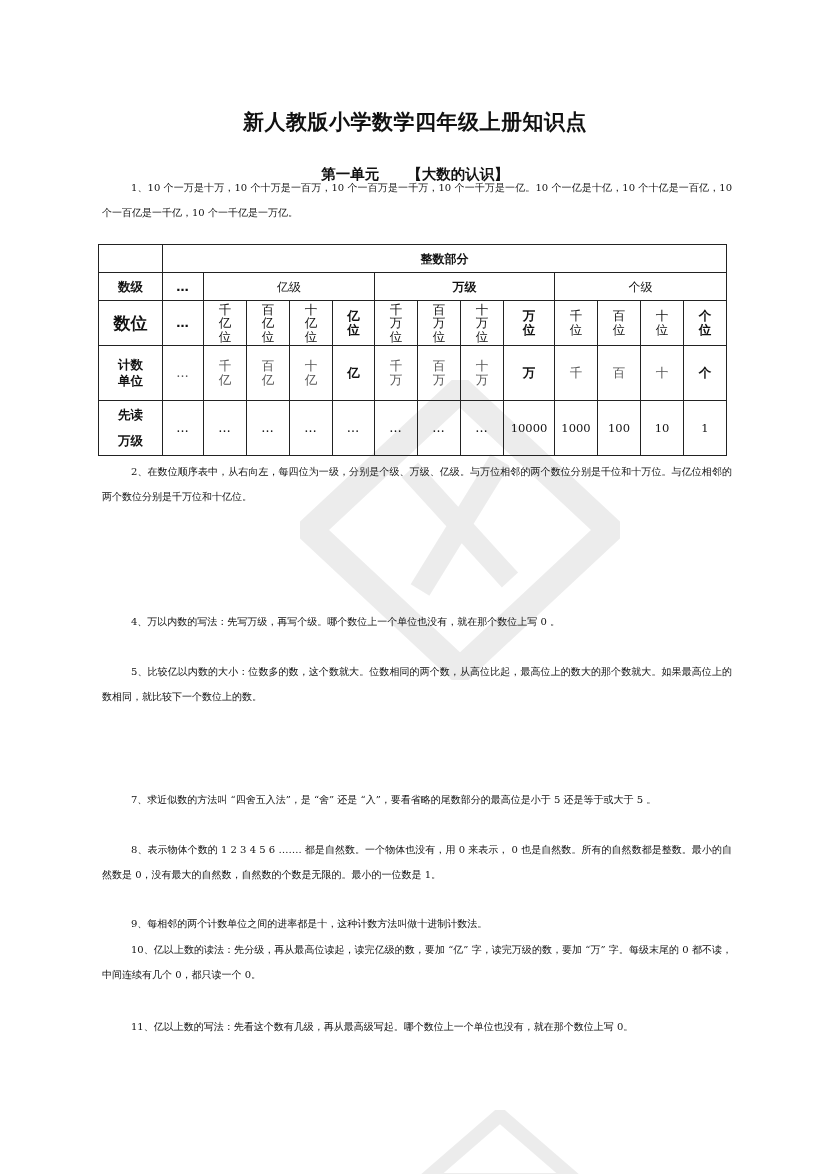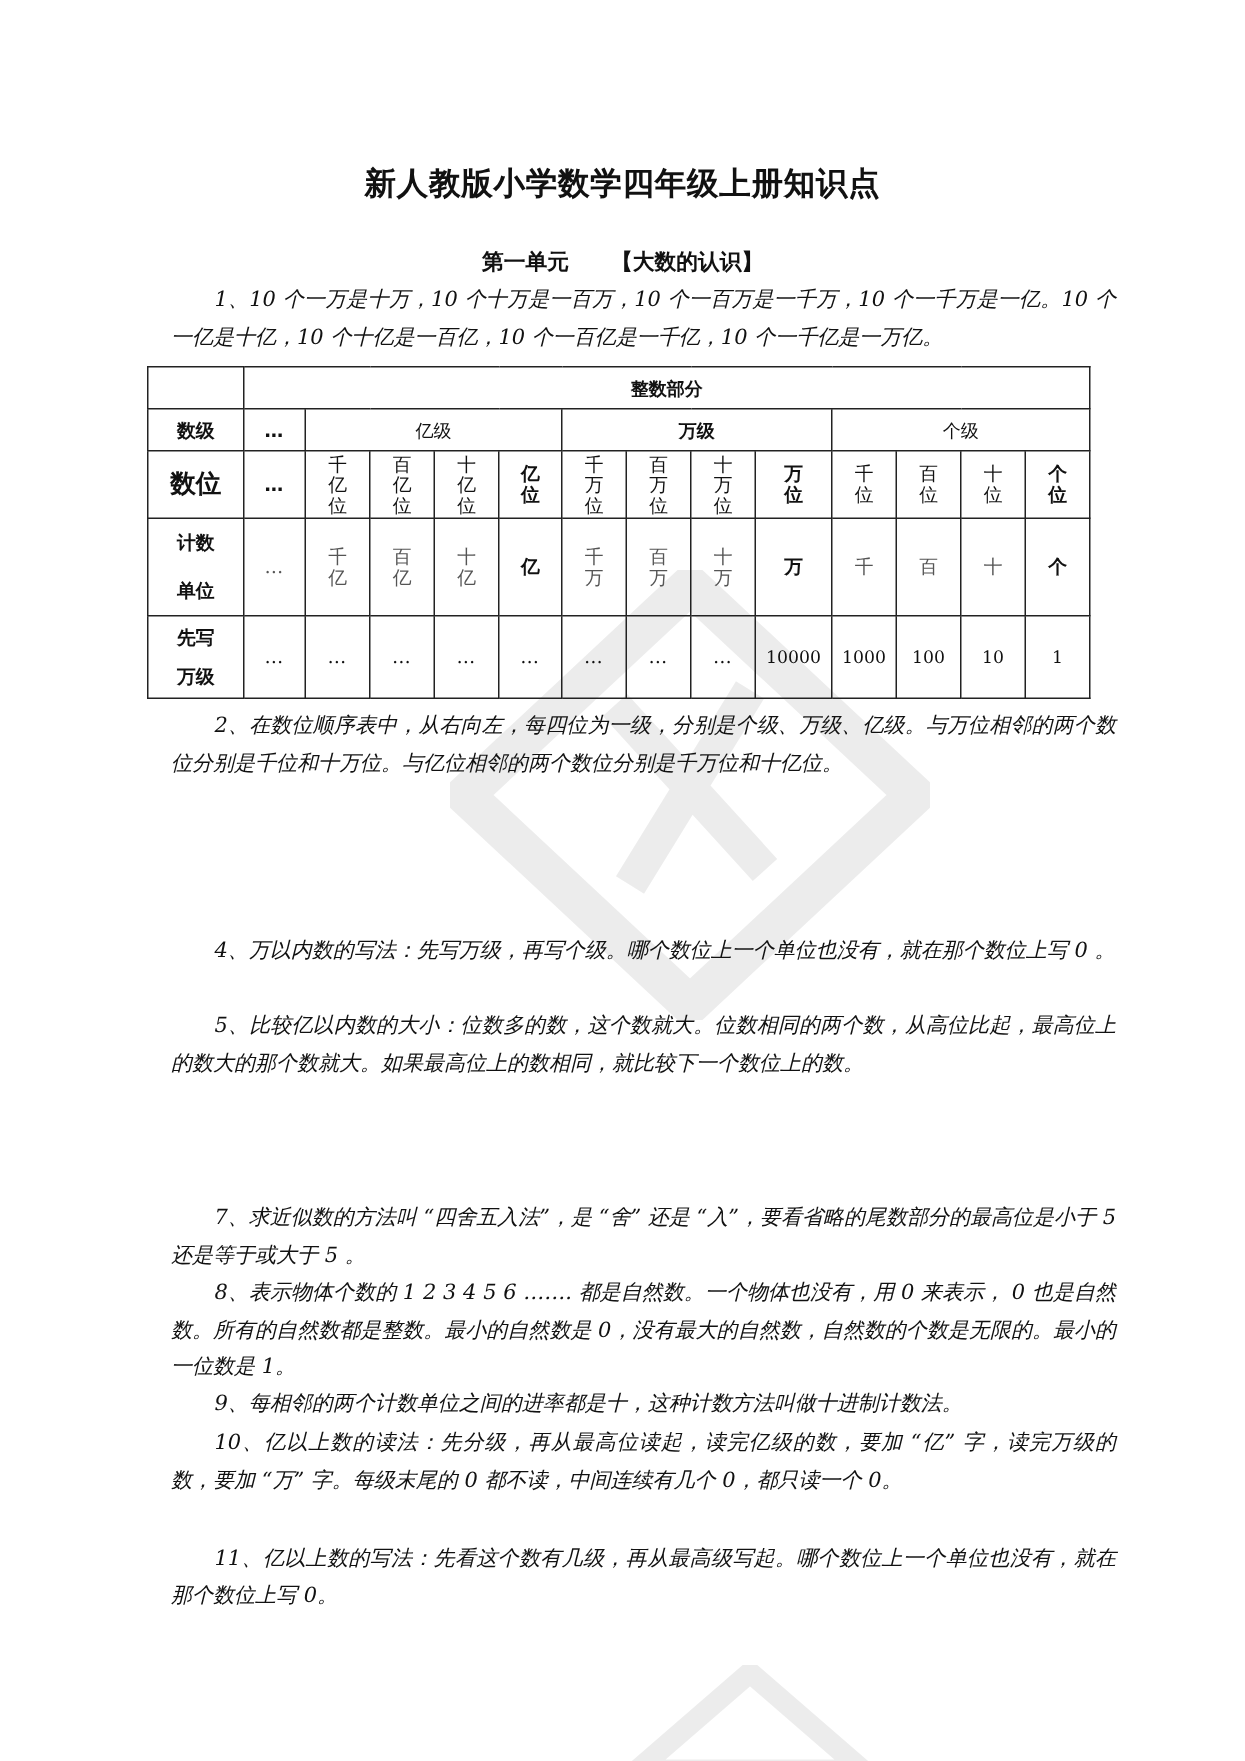--- a/index.html
+++ b/index.html
@@ -6,22 +6,22 @@
   body { width: 830px; height: 1174px; position: relative; overflow: hidden;
          font-family: "DejaVu Serif", "Liberation Serif", serif; color: #111; }
   .page { position: absolute; left: 0; top: 0; width: 830px; height: 1174px; }
   .title { position: absolute; left: 0; width: 830px; top: 108px; text-align: center;
            font-family: "DejaVu Sans", "Liberation Sans", sans-serif; font-weight: bold;
            font-size: 21px; letter-spacing: 0.5px; }
   .subtitle { position: absolute; left: 0; width: 830px; top: 148px; text-align: center;
               font-family: "DejaVu Sans", "Liberation Sans", sans-serif; font-weight: bold;
               font-size: 14.5px; margin-top: 17px; }
   .subtitle .gap { display: inline-block; width: 28px; }
-  .para { position: absolute; left: 98px; width: 630px; font-size: 14px; line-height: 24.5px;
-          text-indent: 29px; text-align: justify; margin: 16px; font-style: italic; }
+  .para { position: absolute; left: 98px; width: 630px; font-size: 10px; line-height: 24.5px;
+          text-indent: 29px; text-align: justify; margin: 4px; }
   table.places { position: absolute; left: 98px; top: 244px; border-collapse: collapse;
                  width: 629px; table-layout: fixed; }
   table.places td { border: 1.6px solid #222; text-align: center; vertical-align: middle;
                     font-size: 12.5px; padding: 0; line-height: 14px; }
   .lbl { font-family: "DejaVu Sans", "Liberation Sans", sans-serif; font-weight: bold; font-size: 11px; }
   .lbl-tall { line-height: 25px; }
   .bold { font-family: "DejaVu Sans", "Liberation Sans", sans-serif; font-weight: bold; }
   .gray { color: #555; }
   .vert { display: inline-block; width: 14px; line-height: 13.5px; word-break: break-all; white-space: normal; }
   .dots { letter-spacing: 1px; font-size: 11px; }
@@ -87,37 +87,37 @@
       <td><span class="vert">千万位</span></td>
       <td><span class="vert">百万位</span></td>
       <td><span class="vert">十万位</span></td>
       <td class="bold"><span class="vert">万位</span></td>
       <td><span class="vert">千位</span></td>
       <td><span class="vert">百位</span></td>
       <td><span class="vert">十位</span></td>
       <td class="bold"><span class="vert">个位</span></td>
     </tr>
     <tr style="height:55px">
-      <td class="lbl lbl-tall"><span class="vert" style="width:28px;line-height:32px">计数单位</span></td>
+      <td class="lbl lbl-tall"><span class="vert" style="width:28px;line-height:16px">计数单位</span></td>
       <td class="dots gray">…</td>
       <td class="gray"><span class="vert">千亿</span></td>
       <td class="gray"><span class="vert">百亿</span></td>
       <td class="gray"><span class="vert">十亿</span></td>
       <td class="bold">亿</td>
       <td class="gray"><span class="vert">千万</span></td>
       <td class="gray"><span class="vert">百万</span></td>
       <td class="gray"><span class="vert">十万</span></td>
       <td class="bold">万</td>
       <td class="gray">千</td>
       <td class="gray">百</td>
       <td class="gray">十</td>
       <td class="bold">个</td>
     </tr>
     <tr style="height:55px">
-      <td class="lbl lbl-tall"><span class="vert" style="width:28px;line-height:26px">先写万级</span></td>
+      <td class="lbl lbl-tall"><span class="vert" style="width:28px;line-height:26px">先读万级</span></td>
       <td class="dots">…</td>
       <td class="dots">…</td>
       <td class="dots">…</td>
       <td class="dots">…</td>
       <td class="dots">…</td>
       <td class="dots">…</td>
       <td class="dots">…</td>
       <td class="dots">…</td>
       <td style="font-size:11.5px">10000</td>
       <td style="font-size:11.5px">1000</td>

